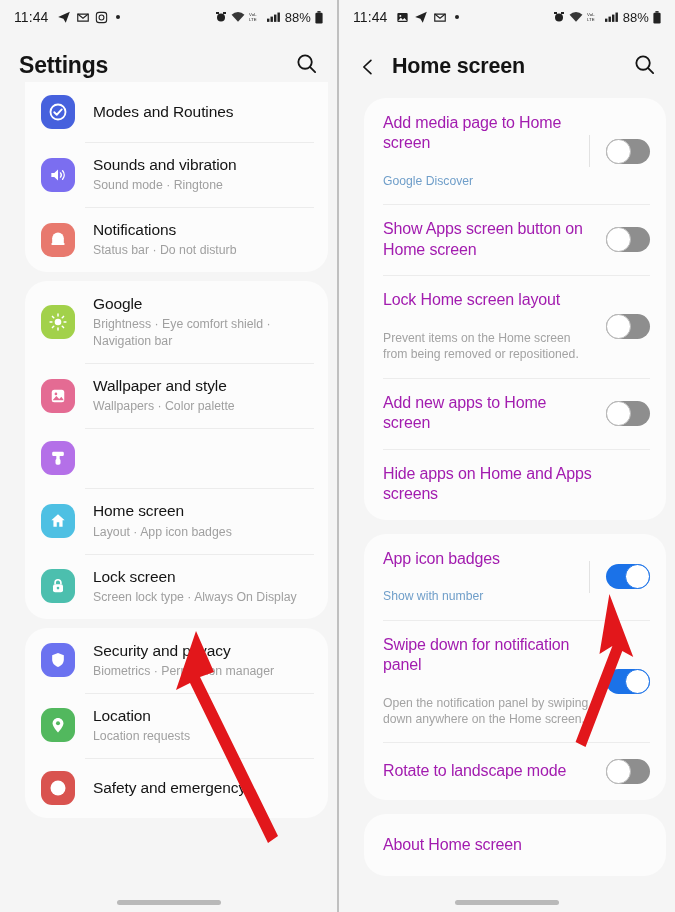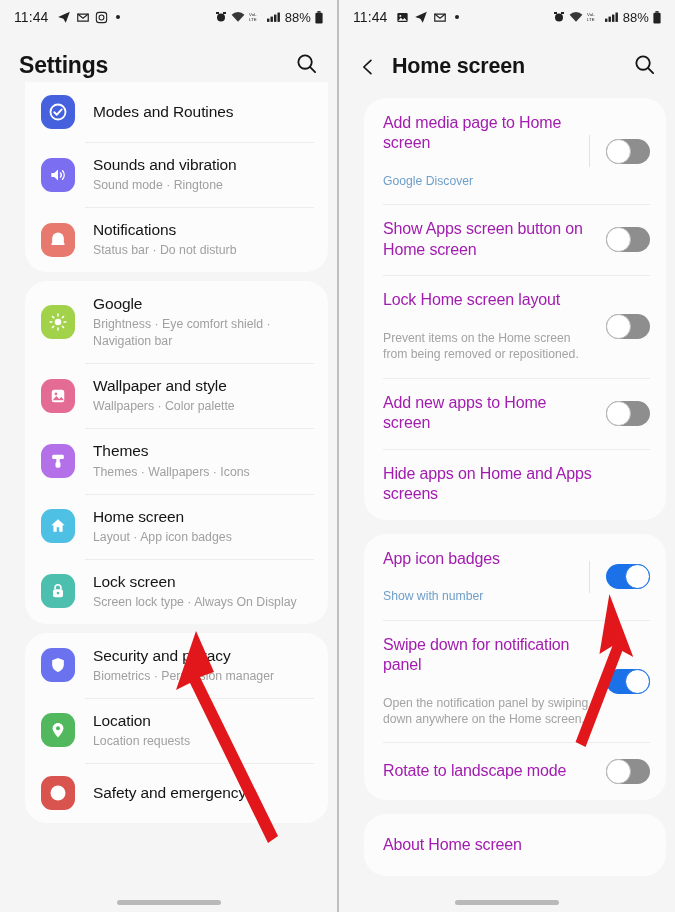--- a/index.html
+++ b/index.html
@@ -311,24 +311,20 @@
           </span>
         </div>
         <div class="row">
           <span class="ico" style="background:#b470e8">
             <svg viewBox="0 0 24 24">
                 <rect x="5" y="4.5" width="14" height="5" rx="1.5" fill="#fff"></rect>
                 <rect x="10" y="9.5" width="4" height="4" fill="#fff"></rect>
                 <rect x="9" y="13" width="6" height="7" rx="2" fill="#fff"></rect>
               </svg>
           </span>
-          <span class="txt">
-            <span class="title">Themes</span>
-            <span class="sub" style="display:block">Themes  ·  Wallpapers  ·  Icons</span>
-          </span>
         </div>
         <div class="row">
           <span class="ico" style="background:#4ec0e3">
             <svg viewBox="0 0 24 24">
                 <path d="M12 4l8 7h-2.5v8h-4v-5.5h-3V19h-4v-8H4z" fill="#fff"></path>
               </svg>
           </span>
           <span class="txt">
             <span class="title">Home screen</span>
             <span class="sub" style="display:block">Layout  ·  App icon badges</span>

